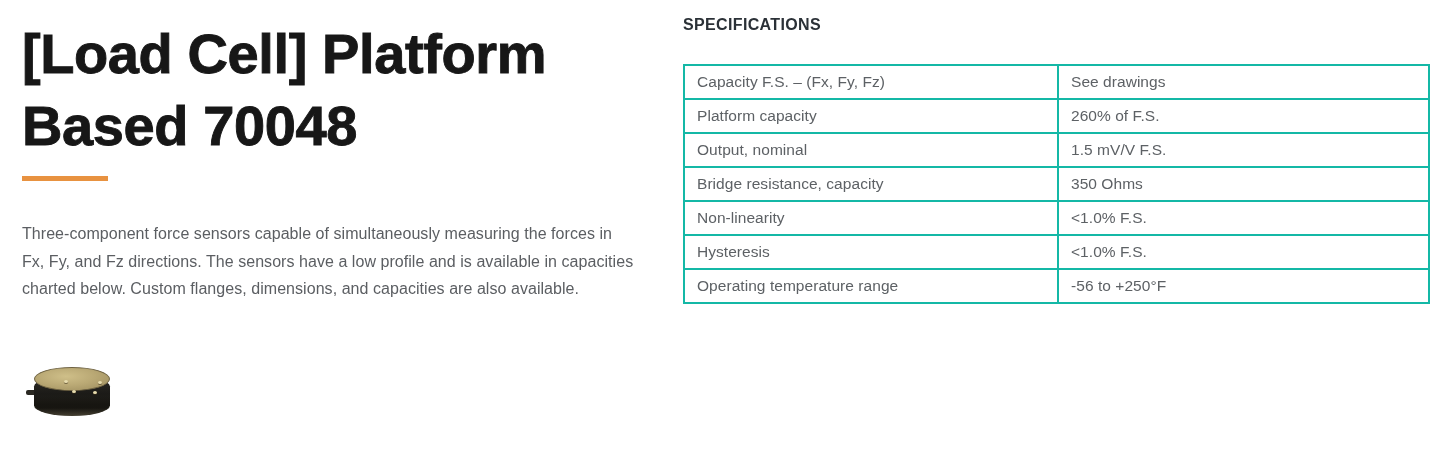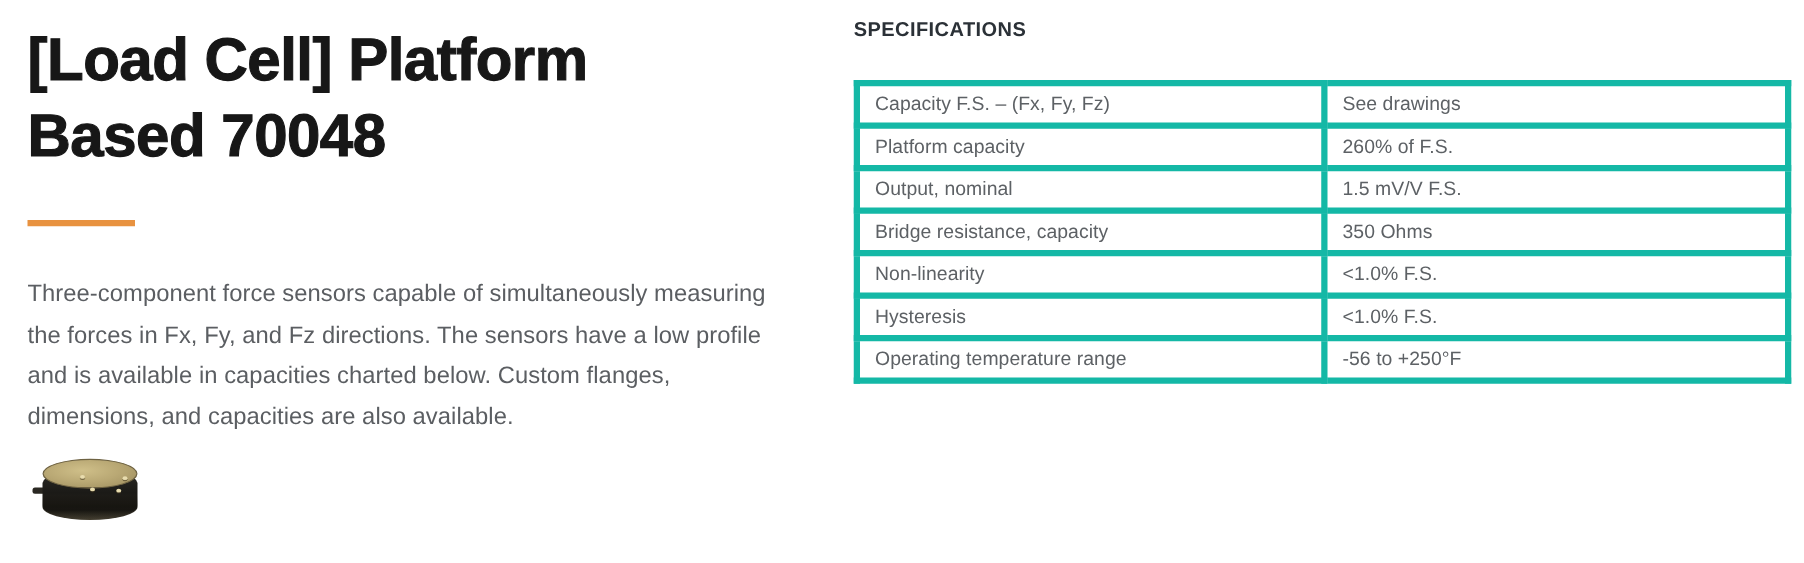--- a/index.html
+++ b/index.html
@@ -27,21 +27,21 @@
     height: 450px;
   }
 
   .product-title {
     position: absolute;
     left: 22px;
     top: 18px;
     width: 560px;
     margin: 0;
     font-family: "Liberation Sans", sans-serif;
-    font-size: 48px;
+    font-size: 56px;
     font-weight: 700;
     line-height: 1.28;
     letter-spacing: -0.4px;
     color: #171717;
     -webkit-text-stroke: 0.9px #171717;
   }
 
   .accent-rule {
     position: absolute;
     left: 22px;
@@ -51,21 +51,21 @@
     background: #E89240;
   }
 
   .product-desc {
     position: absolute;
     left: 22px;
     top: 220px;
     width: 612px;
     margin: 0;
     font-family: "Liberation Sans", sans-serif;
-    font-size: 19px;
+    font-size: 16px;
     font-weight: 400;
     line-height: 1.72;
     color: #5b5e62;
     letter-spacing: 0.05px;
   }
 
   
   .product-photo {
     position: absolute;
     left: 22px;
@@ -153,21 +153,21 @@
     left: 0;
     top: 64px;
     width: 745px;
   }
   table.spec-table {
     width: 745px;
     border-collapse: collapse;
     table-layout: fixed;
   }
   table.spec-table td {
-    border: 5px solid #14b8a6;
+    border: 2px solid #14b8a6;
     height: 34px;
     padding: 0 0 0 12px;
     font-family: "Liberation Sans", sans-serif;
     font-size: 15.5px;
     font-weight: 400;
     color: #5d6165;
     letter-spacing: 0.05px;
     vertical-align: middle;
     white-space: nowrap;
     overflow: hidden;

